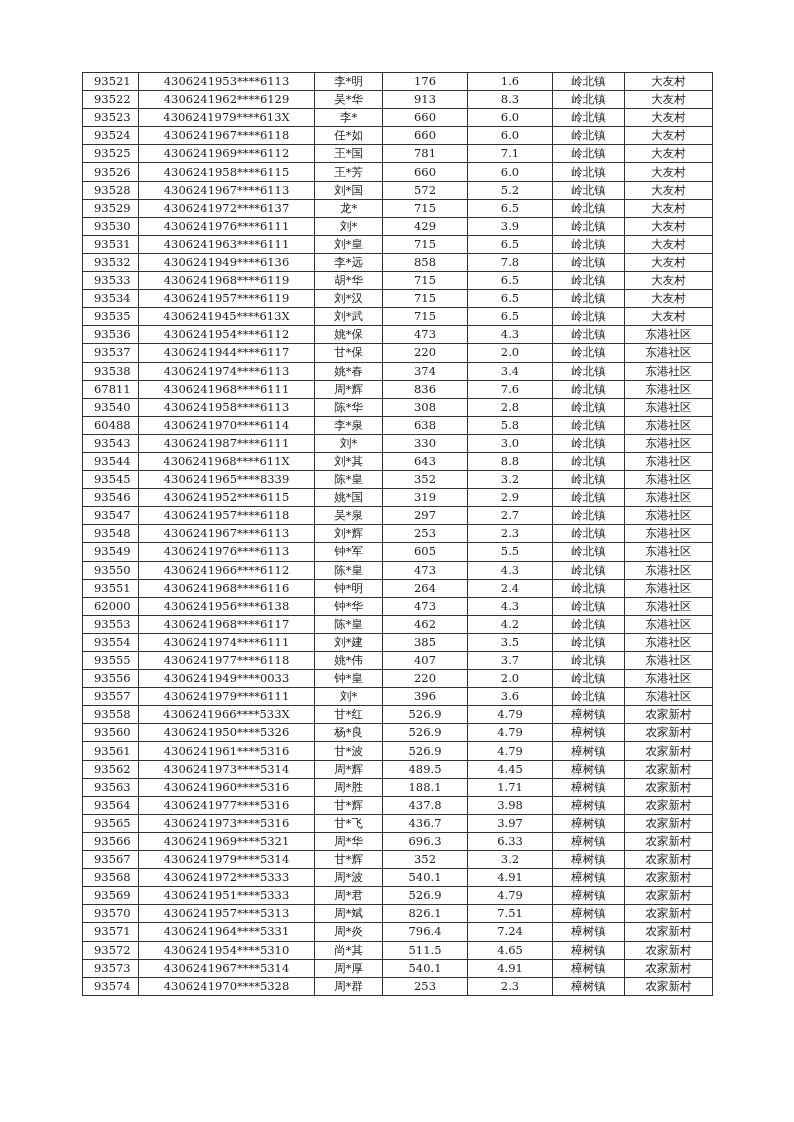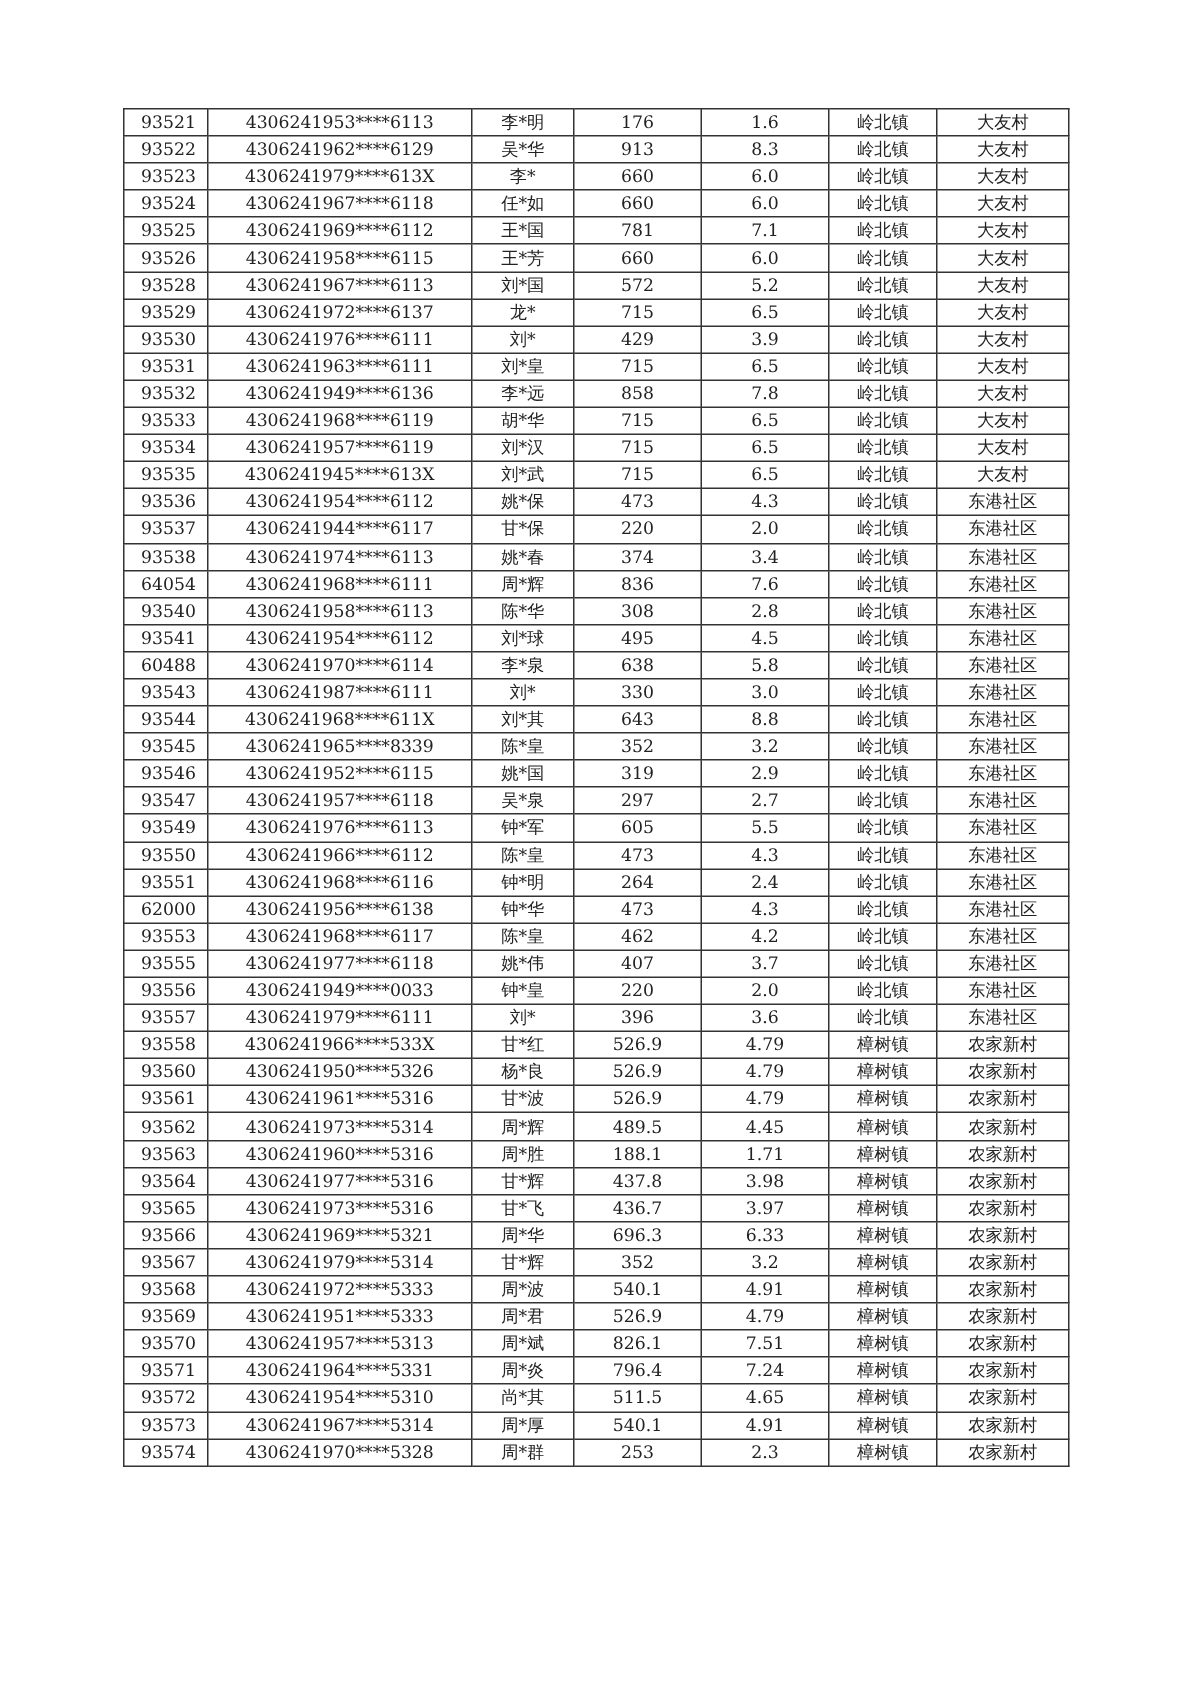--- a/index.html
+++ b/index.html
@@ -196,47 +196,38 @@
         <tr>
           <td class="c-no">93538</td>
           <td>4306241974****6113</td>
           <td>姚*春</td>
           <td>374</td>
           <td>3.4</td>
           <td>岭北镇</td>
           <td>东港社区</td>
         </tr>
         <tr>
-          <td class="c-no">64054</td>
+          <td class="c-no">67811</td>
           <td>4306241968****6111</td>
           <td>周*辉</td>
           <td>836</td>
           <td>7.6</td>
           <td>岭北镇</td>
           <td>东港社区</td>
         </tr>
         <tr>
           <td class="c-no">93540</td>
           <td>4306241958****6113</td>
           <td>陈*华</td>
           <td>308</td>
           <td>2.8</td>
           <td>岭北镇</td>
           <td>东港社区</td>
         </tr>
         <tr>
-          <td class="c-no">93541</td>
-          <td>4306241954****6112</td>
-          <td>刘*球</td>
-          <td>495</td>
-          <td>4.5</td>
-          <td>岭北镇</td>
-          <td>东港社区</td>
-        </tr>
-        <tr>
           <td class="c-no">60488</td>
           <td>4306241970****6114</td>
           <td>李*泉</td>
           <td>638</td>
           <td>5.8</td>
           <td>岭北镇</td>
           <td>东港社区</td>
         </tr>
         <tr>
           <td class="c-no">93543</td>
@@ -277,20 +268,29 @@
         <tr>
           <td class="c-no">93547</td>
           <td>4306241957****6118</td>
           <td>吴*泉</td>
           <td>297</td>
           <td>2.7</td>
           <td>岭北镇</td>
           <td>东港社区</td>
         </tr>
         <tr>
+          <td class="c-no">93548</td>
+          <td>4306241967****6113</td>
+          <td>刘*辉</td>
+          <td>253</td>
+          <td>2.3</td>
+          <td>岭北镇</td>
+          <td>东港社区</td>
+        </tr>
+        <tr>
           <td class="c-no">93549</td>
           <td>4306241976****6113</td>
           <td>钟*军</td>
           <td>605</td>
           <td>5.5</td>
           <td>岭北镇</td>
           <td>东港社区</td>
         </tr>
         <tr>
           <td class="c-no">93550</td>
@@ -322,20 +322,29 @@
         <tr>
           <td class="c-no">93553</td>
           <td>4306241968****6117</td>
           <td>陈*皇</td>
           <td>462</td>
           <td>4.2</td>
           <td>岭北镇</td>
           <td>东港社区</td>
         </tr>
         <tr>
+          <td class="c-no">93554</td>
+          <td>4306241974****6111</td>
+          <td>刘*建</td>
+          <td>385</td>
+          <td>3.5</td>
+          <td>岭北镇</td>
+          <td>东港社区</td>
+        </tr>
+        <tr>
           <td class="c-no">93555</td>
           <td>4306241977****6118</td>
           <td>姚*伟</td>
           <td>407</td>
           <td>3.7</td>
           <td>岭北镇</td>
           <td>东港社区</td>
         </tr>
         <tr>
           <td class="c-no">93556</td>

